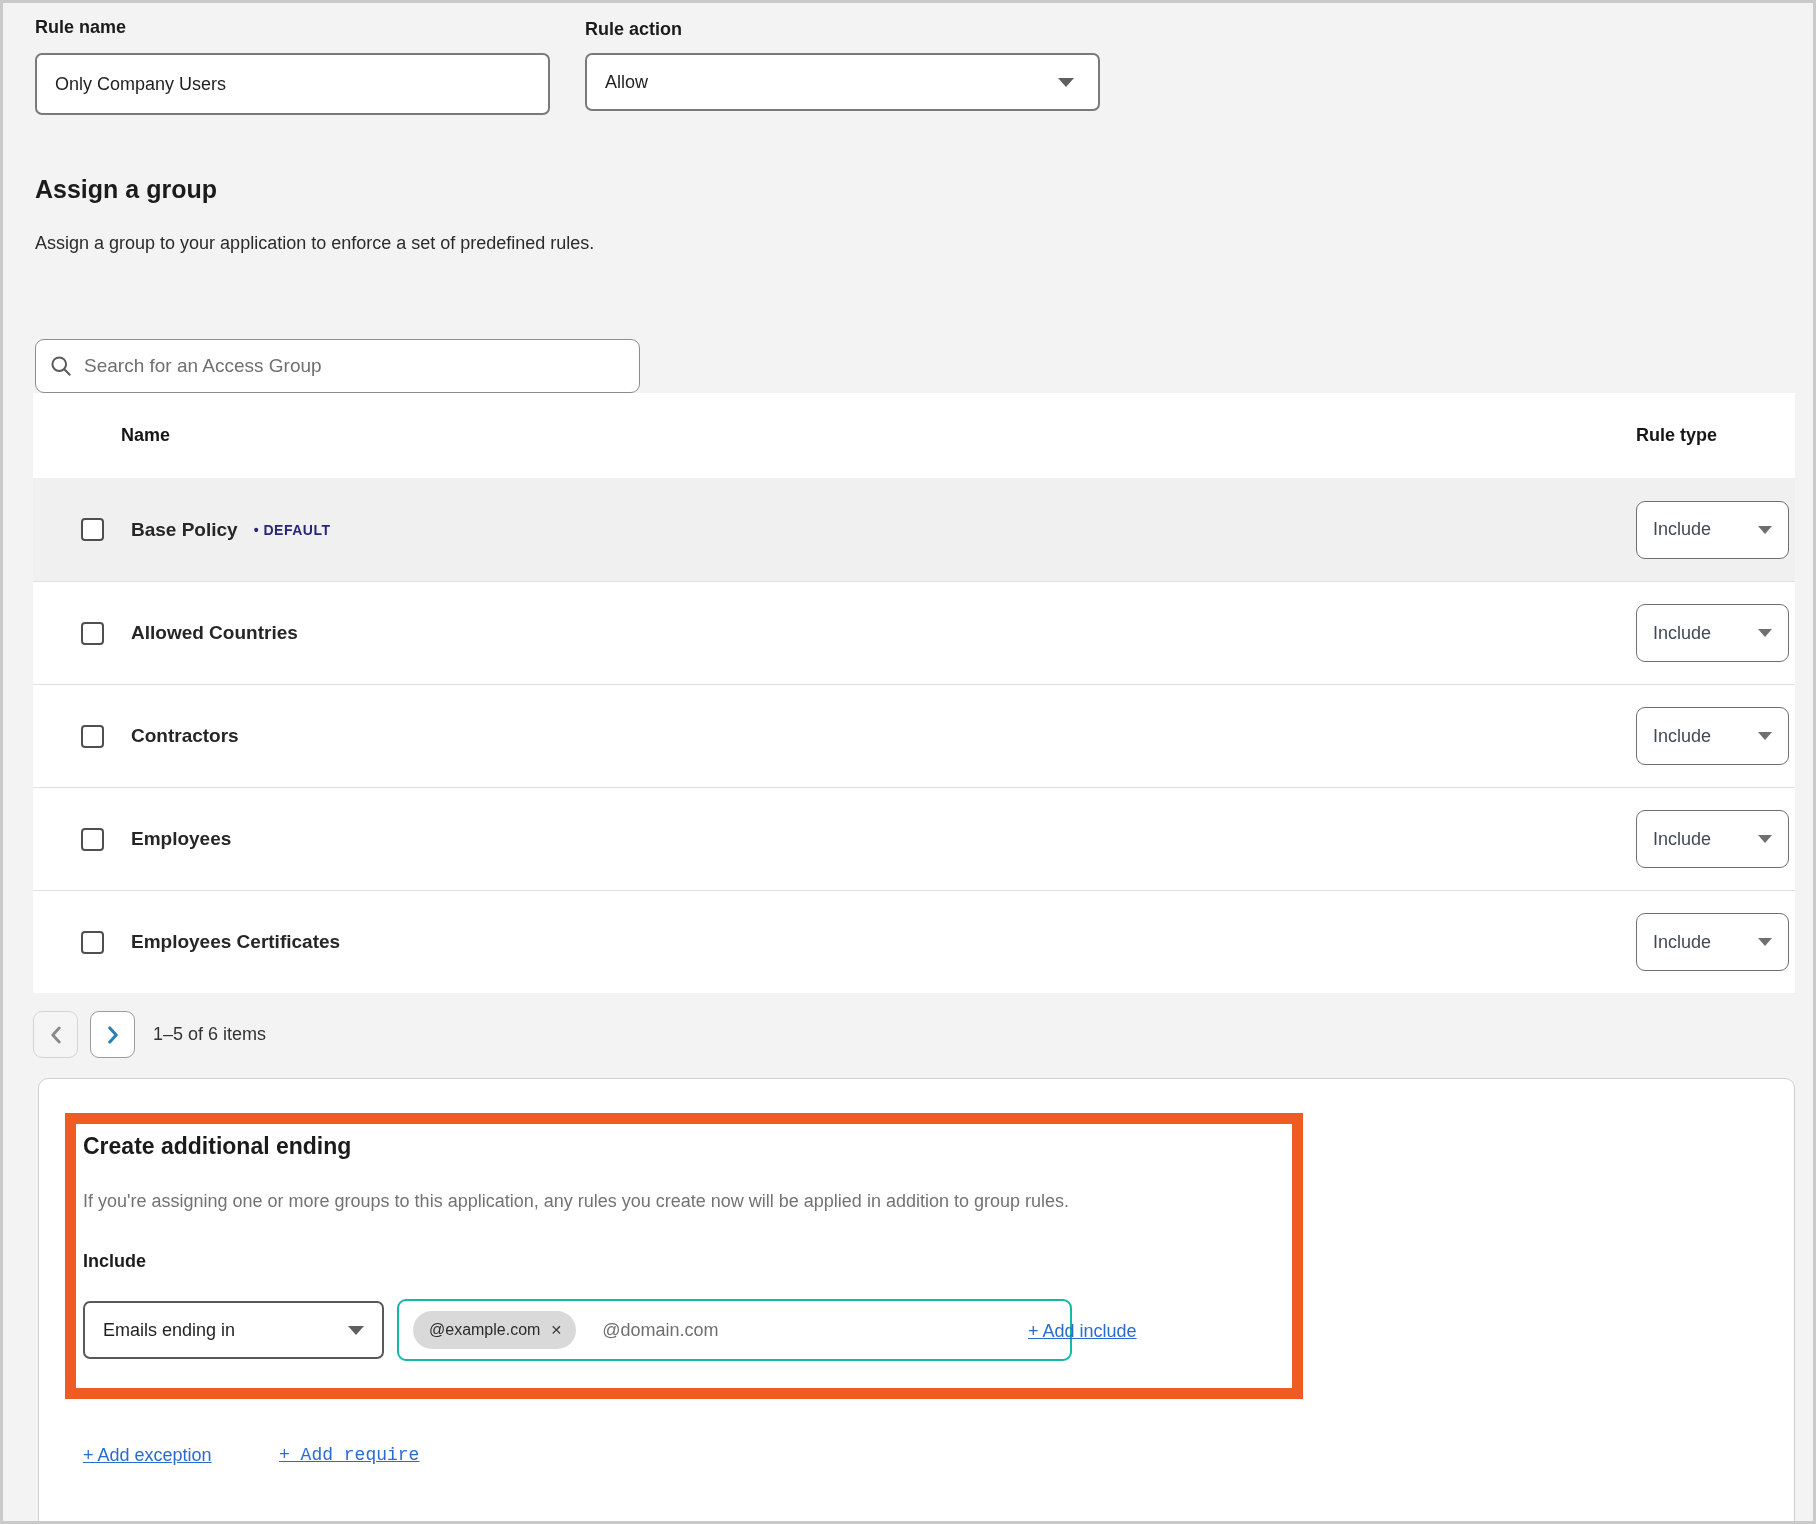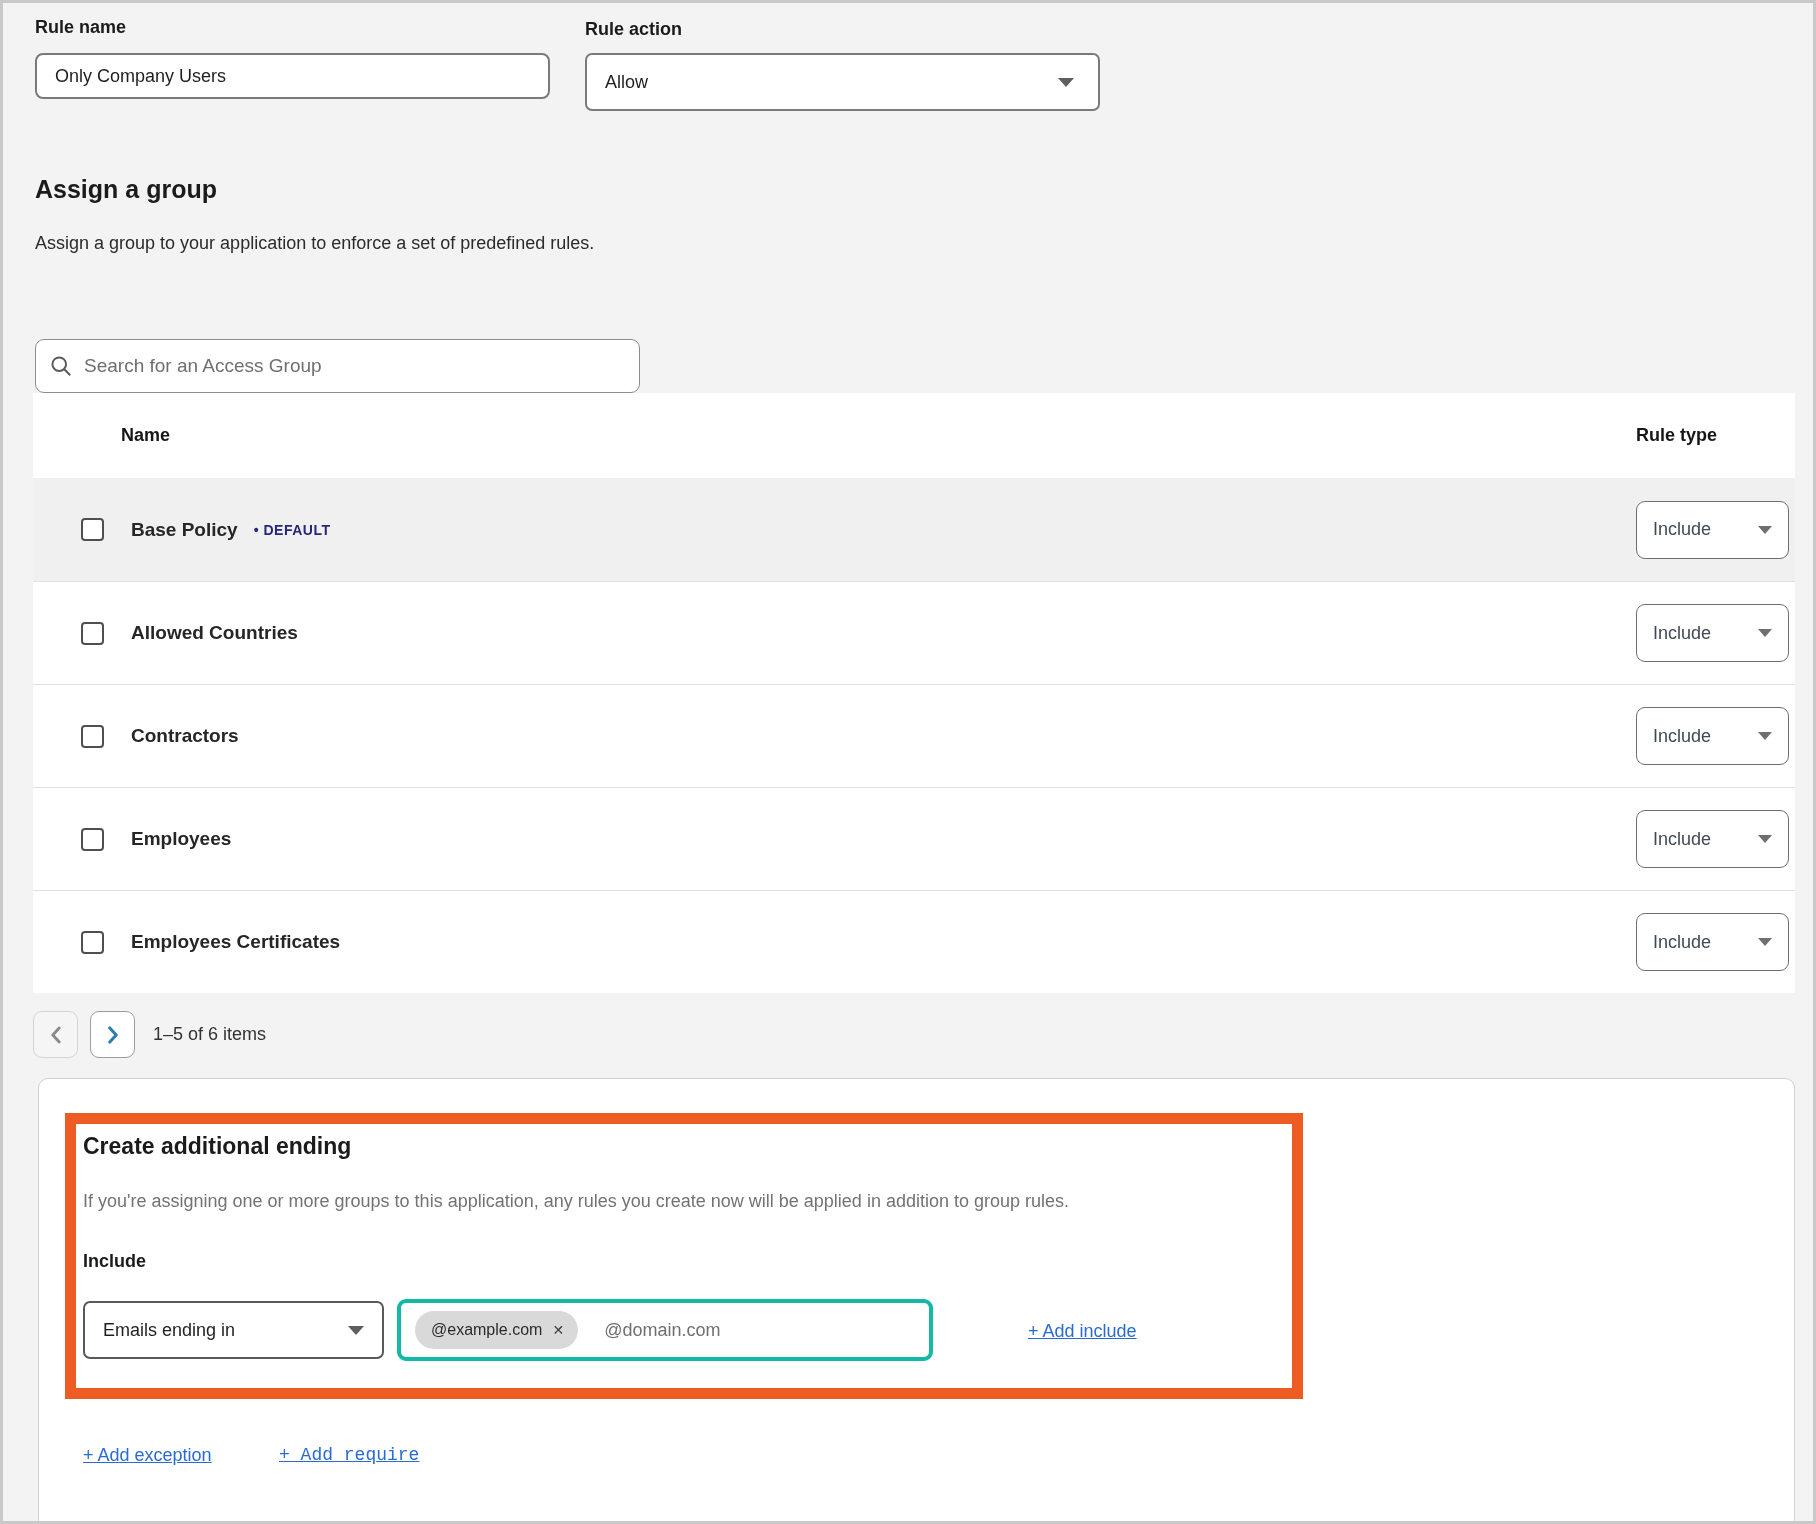--- a/index.html
+++ b/index.html
@@ -16,21 +16,21 @@
 
   
   .field-label { font-size:18px; font-weight:bold; color:#1b1b1b; }
   .text-input, .selectbox {
     background:#fff;
     border:2px solid #7a7a7a;
     border-radius:7px;
     font-size:18px;
     color:#1f1f1f;
   }
-  .text-input { padding:13px 18px; width:515px; height:46px;border-radius:8px; }
+  .text-input { padding:13px 18px; width:515px; height:62px; }
   .selectbox {
     width:515px; height:58px;
     display:flex; align-items:center; justify-content:space-between;
     padding:0 24px 0 18px;
     cursor:pointer;
   }
   .caret {
     width:0; height:0;
     border-left:8px solid transparent;
     border-right:8px solid transparent;
@@ -113,22 +113,22 @@
   .card-title { left:80px; top:1130px; font-size:23px; font-weight:bold; color:#1b1b1b; }
   .card-desc { left:80px; top:1188px; font-size:18px; color:#737373; }
   .include-label { left:80px; top:1248px; font-size:18px; font-weight:bold; color:#1b1b1b; }
   .cond-select {
     left:80px; top:1298px; width:301px; height:58px;
     background:#fff; border:2px solid #595959; border-radius:7px;
     display:flex; align-items:center; justify-content:space-between;
     padding:0 18px; cursor:pointer; font-size:18px; color:#1f1f1f;
   }
   .email-input {
-    left:394px; top:1296px; width:536px; height:62px;
-    background:#fff; border:4px solid #14b8a6; border-radius:9px;
+    left:394px; top:1296px; width:675px; height:62px;
+    background:#fff; border:2px solid #14b8a6; border-radius:9px;
     display:flex; align-items:center; padding:0 14px;
   }
   .chip {
     background:#d9d9d9; border-radius:999px;
     height:38px; display:flex; align-items:center;
     padding:0 14px 0 16px; flex:none;
   }
   .chip-text { font-size:16px; color:#2b2b2b; }
   .chip-x { font-size:14px; color:#3c3c3c; margin-left:10px; cursor:pointer; }
   .email-input input {

